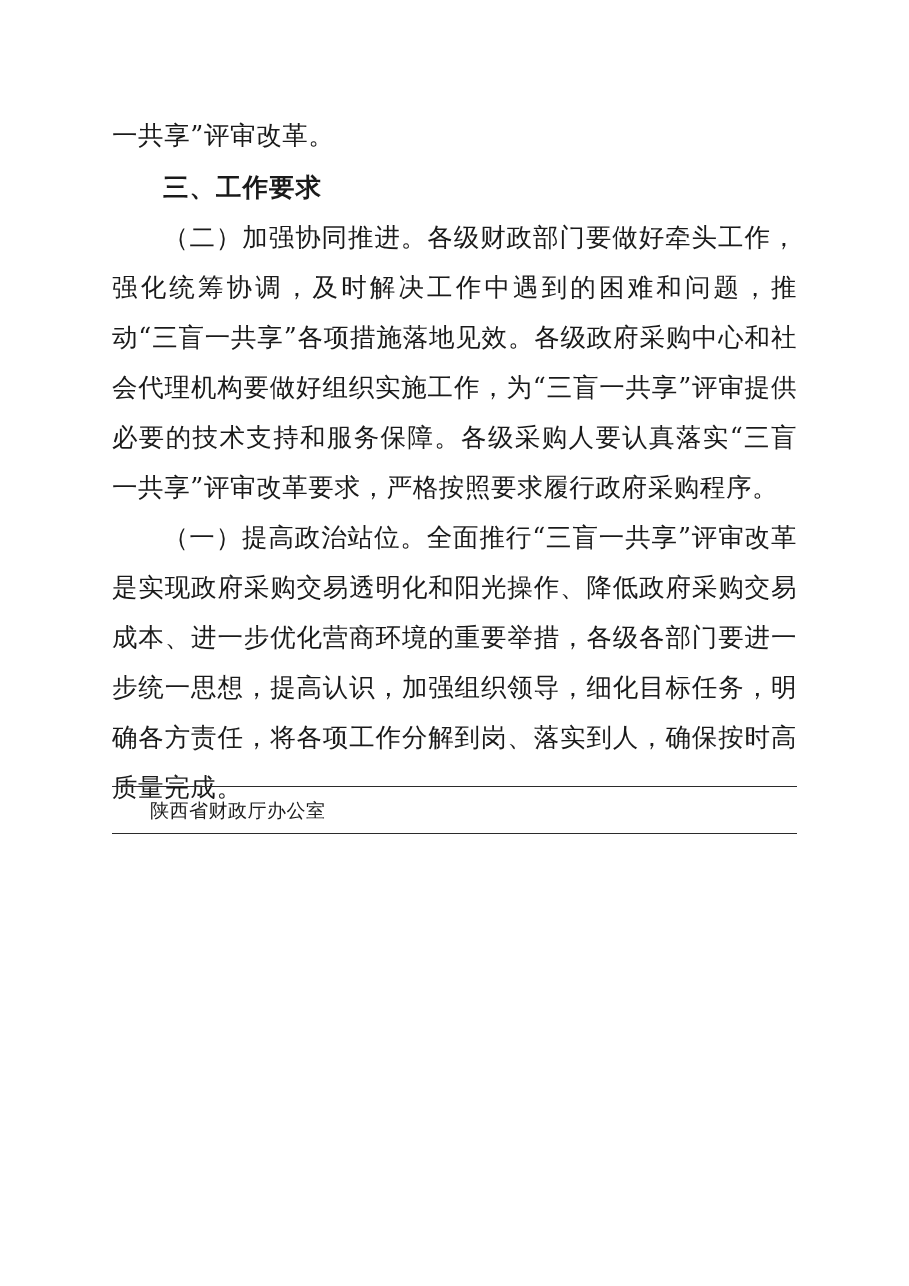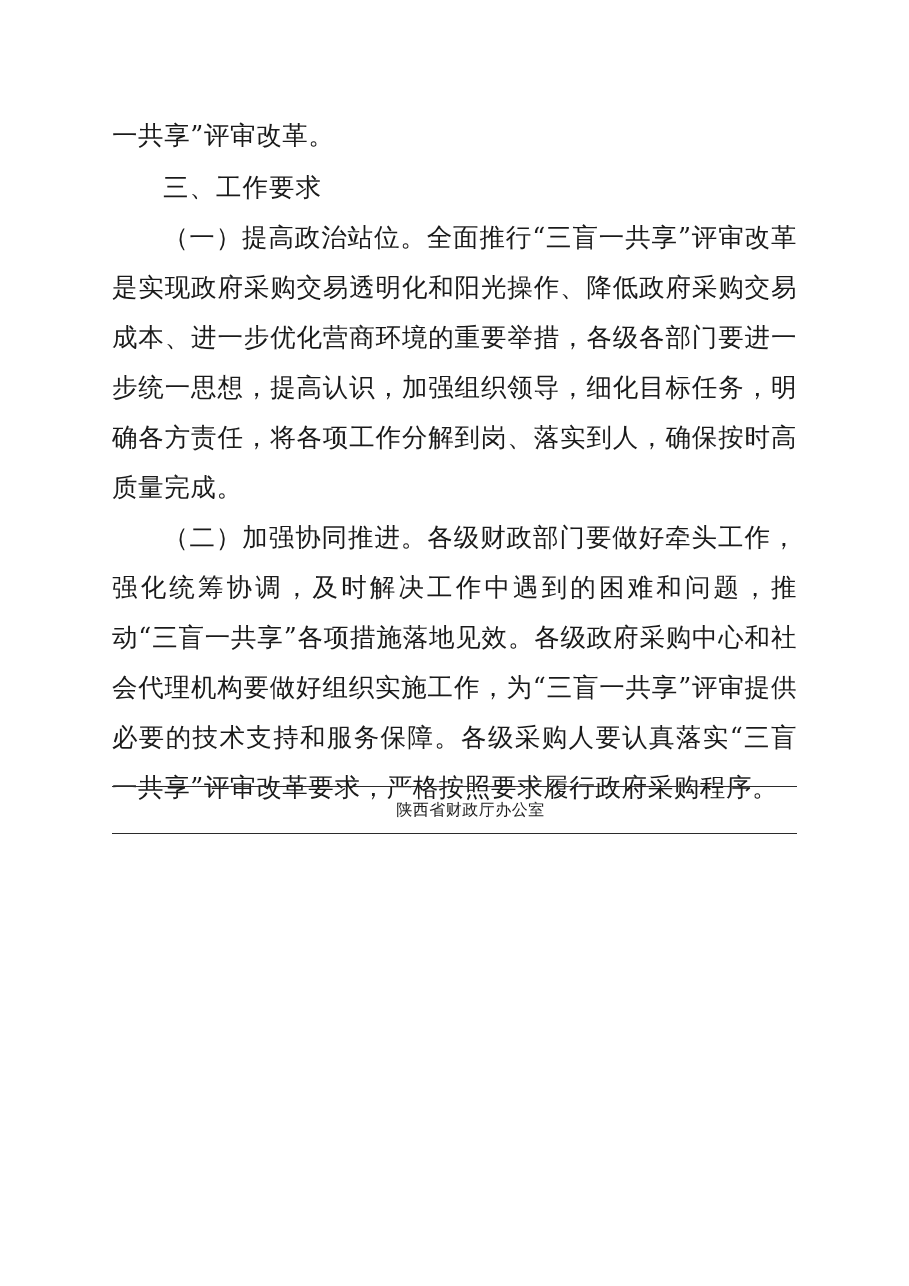--- a/index.html
+++ b/index.html
@@ -32,21 +32,21 @@
     margin: 0;
     text-indent: 2em;
   }
   .para.cont {
     text-indent: 0;
   }
   .section-heading {
     margin: 0;
     font-size: 25.5px;
     line-height: 50px;
-    font-weight: normal;
+    font-weight: bold;
     font-family: "DejaVu Sans", sans-serif;
     text-indent: 2em;
     letter-spacing: 1px;
   }
   .spacer-sm { height: 2px; }
   .footer {
     position: absolute;
     left: 112px;
     right: 112px;
     bottom: 108px;
@@ -54,23 +54,23 @@
   .footer-rule-top {
     border-top: 1.6px solid #2b2b2b;
     width: 100%;
   }
   .footer-rule-bottom {
     border-top: 1.4px solid #2b2b2b;
     width: 100%;
   }
   .footer-row {
     display: flex;
-    justify-content: center;
+    justify-content: flex-start;
     align-items: center;
-    font-size: 16px;
+    font-size: 19px;
     line-height: 46px;
     font-family: "DejaVu Serif", serif;
     padding: 0 6px;
     white-space: nowrap;
     margin-left: 32px;
   }
   .footer-left { letter-spacing: 0.5px; }
   .footer-right { letter-spacing: 0.5px; }
 </style>
 </head>
@@ -79,23 +79,23 @@
 <div class="page">
 
   <div class="doc-body">
 
     <p class="para cont">一共享”评审改革。</p>
 
     <div class="spacer-sm"></div>
 
     <p class="section-heading">三、工作要求</p>
 
+    <p class="para">（二）加强协同推进。各级财政部门要做好牵头工作，强化统筹协调，及时解决工作中遇到的困难和问题，推动“三盲一共享”各项措施落地见效。各级政府采购中心和社会代理机构要做好组织实施工作，为“三盲一共享”评审提供必要的技术支持和服务保障。各级采购人要认真落实“三盲一共享”评审改革要求，严格按照要求履行政府采购程序。</p>
+
     <p class="para">（一）提高政治站位。全面推行“三盲一共享”评审改革是实现政府采购交易透明化和阳光操作、降低政府采购交易成本、进一步优化营商环境的重要举措，各级各部门要进一步统一思想，提高认识，加强组织领导，细化目标任务，明确各方责任，将各项工作分解到岗、落实到人，确保按时高质量完成。</p>
-
-    <p class="para">（二）加强协同推进。各级财政部门要做好牵头工作，强化统筹协调，及时解决工作中遇到的困难和问题，推动“三盲一共享”各项措施落地见效。各级政府采购中心和社会代理机构要做好组织实施工作，为“三盲一共享”评审提供必要的技术支持和服务保障。各级采购人要认真落实“三盲一共享”评审改革要求，严格按照要求履行政府采购程序。</p>
 
 
   </div>
 
   <div class="footer">
     <div class="footer-rule-top"></div>
     <div class="footer-row">
       <span class="footer-left">陕西省财政厅办公室</span>
     </div>
     <div class="footer-rule-bottom"></div>

